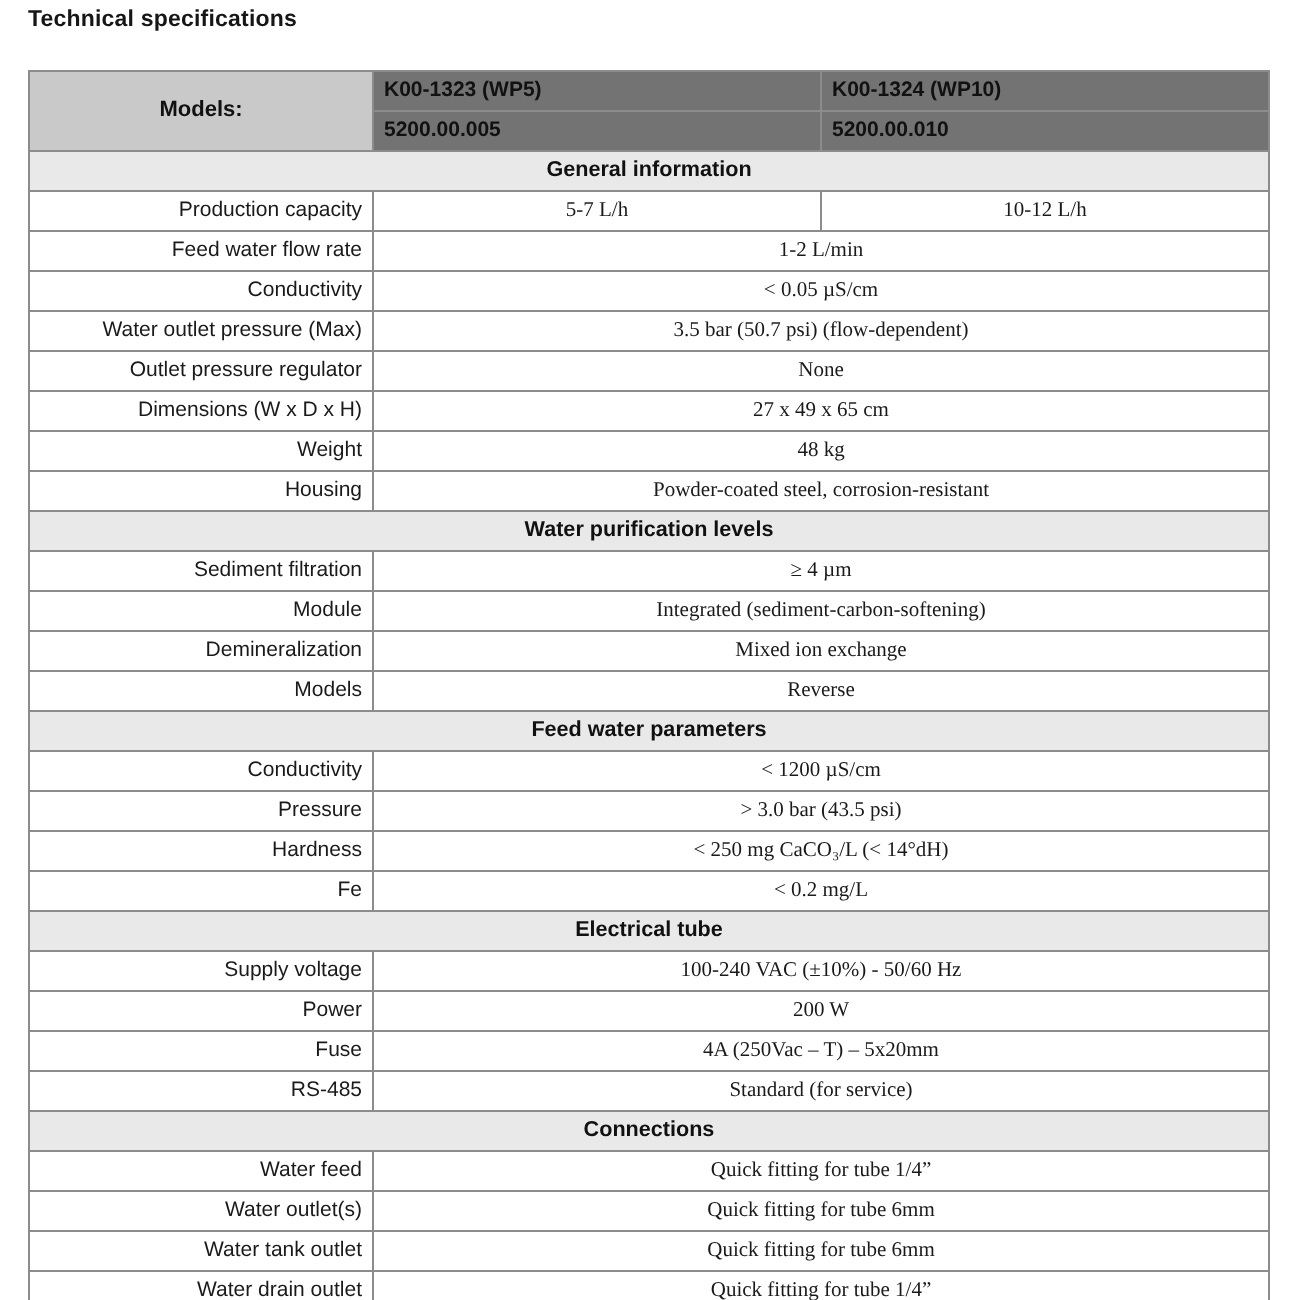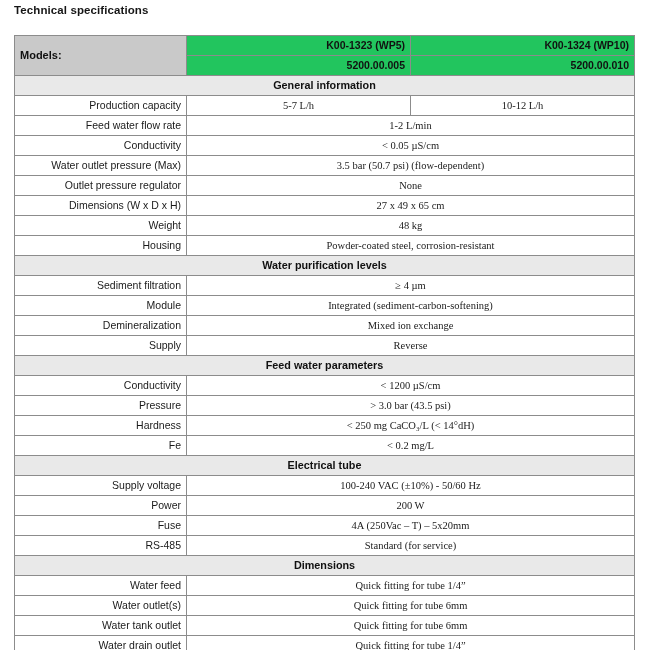--- a/index.html
+++ b/index.html
@@ -62,27 +62,27 @@
   
   col.c-label { width: 172px; }
   col.c-val-a { width: 224px; }
   col.c-val-b { width: 224px; }
 
   
   td.models-label {
     background: #c9c9c9;
     font-weight: bold;
     font-size: 11px;
-    text-align: left;
+    text-align: center;
     padding-left: 6px;
     color: #111111;
   }
   td.model-head {
-    background: #22c55e;
-    text-align: right;
+    background: #737373;
+    text-align: left;
     font-weight: bold;
     font-size: 10.5px;
     color: #111111;
   }
 
   
   td.section-band {
     background: #e9e9e9;
     font-weight: bold;
     font-size: 10.8px;
@@ -174,21 +174,21 @@
           </tr>
           <tr>
             <td class="row-label">Module</td>
             <td class="row-value" colspan="2">Integrated (sediment-carbon-softening)</td>
           </tr>
           <tr>
             <td class="row-label">Demineralization</td>
             <td class="row-value" colspan="2">Mixed ion exchange</td>
           </tr>
           <tr>
-            <td class="row-label">Supply</td>
+            <td class="row-label">Models</td>
             <td class="row-value" colspan="2">Reverse</td>
           </tr>
           <tr>
             <td class="section-band" colspan="3">Feed water parameters</td>
           </tr>
           <tr>
             <td class="row-label">Conductivity</td>
             <td class="row-value" colspan="2">&lt; 1200 µS/cm</td>
           </tr>
           <tr>
@@ -216,21 +216,21 @@
           </tr>
           <tr>
             <td class="row-label">Fuse</td>
             <td class="row-value" colspan="2">4A (250Vac – T) – 5x20mm</td>
           </tr>
           <tr>
             <td class="row-label">RS-485</td>
             <td class="row-value" colspan="2">Standard (for service)</td>
           </tr>
           <tr>
-            <td class="section-band" colspan="3">Dimensions</td>
+            <td class="section-band" colspan="3">Connections</td>
           </tr>
           <tr>
             <td class="row-label">Water feed</td>
             <td class="row-value" colspan="2">Quick fitting for tube 1/4”</td>
           </tr>
           <tr>
             <td class="row-label">Water outlet(s)</td>
             <td class="row-value" colspan="2">Quick fitting for tube 6mm</td>
           </tr>
           <tr>

